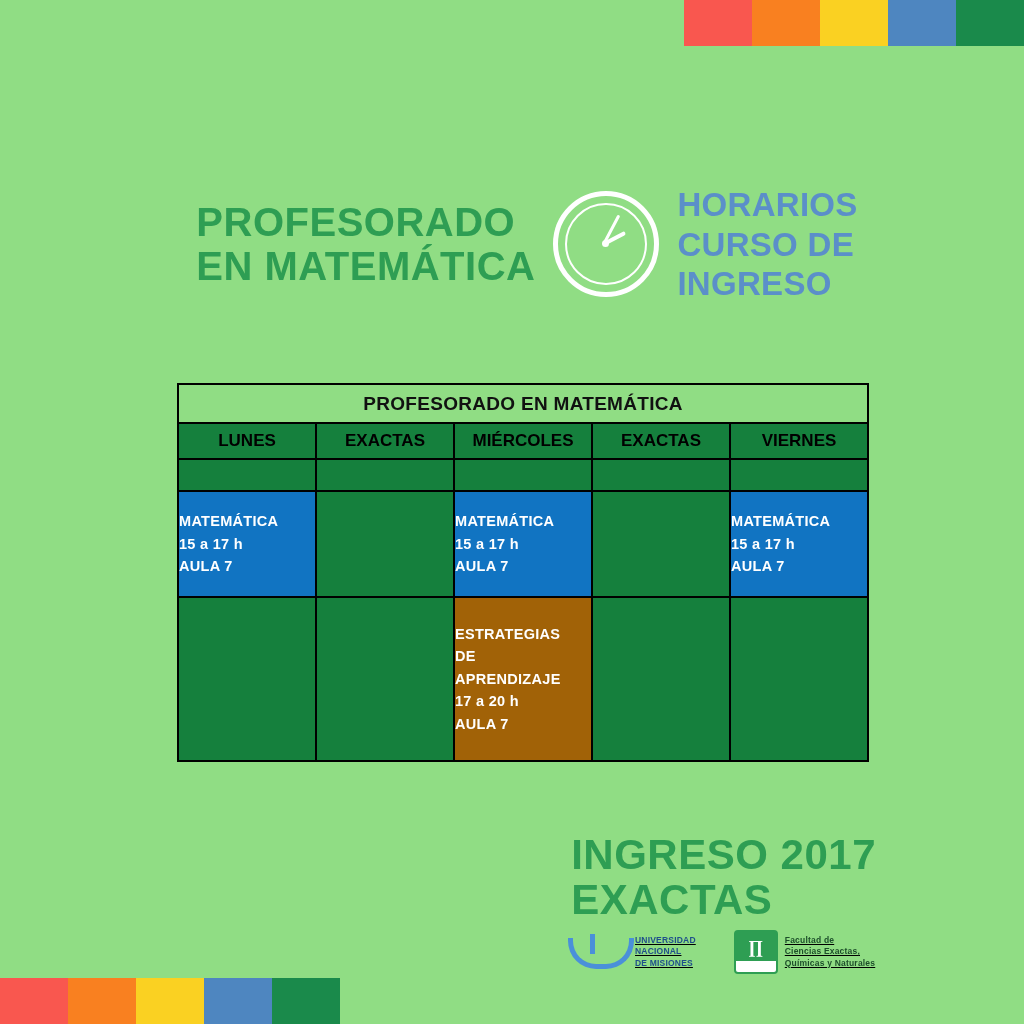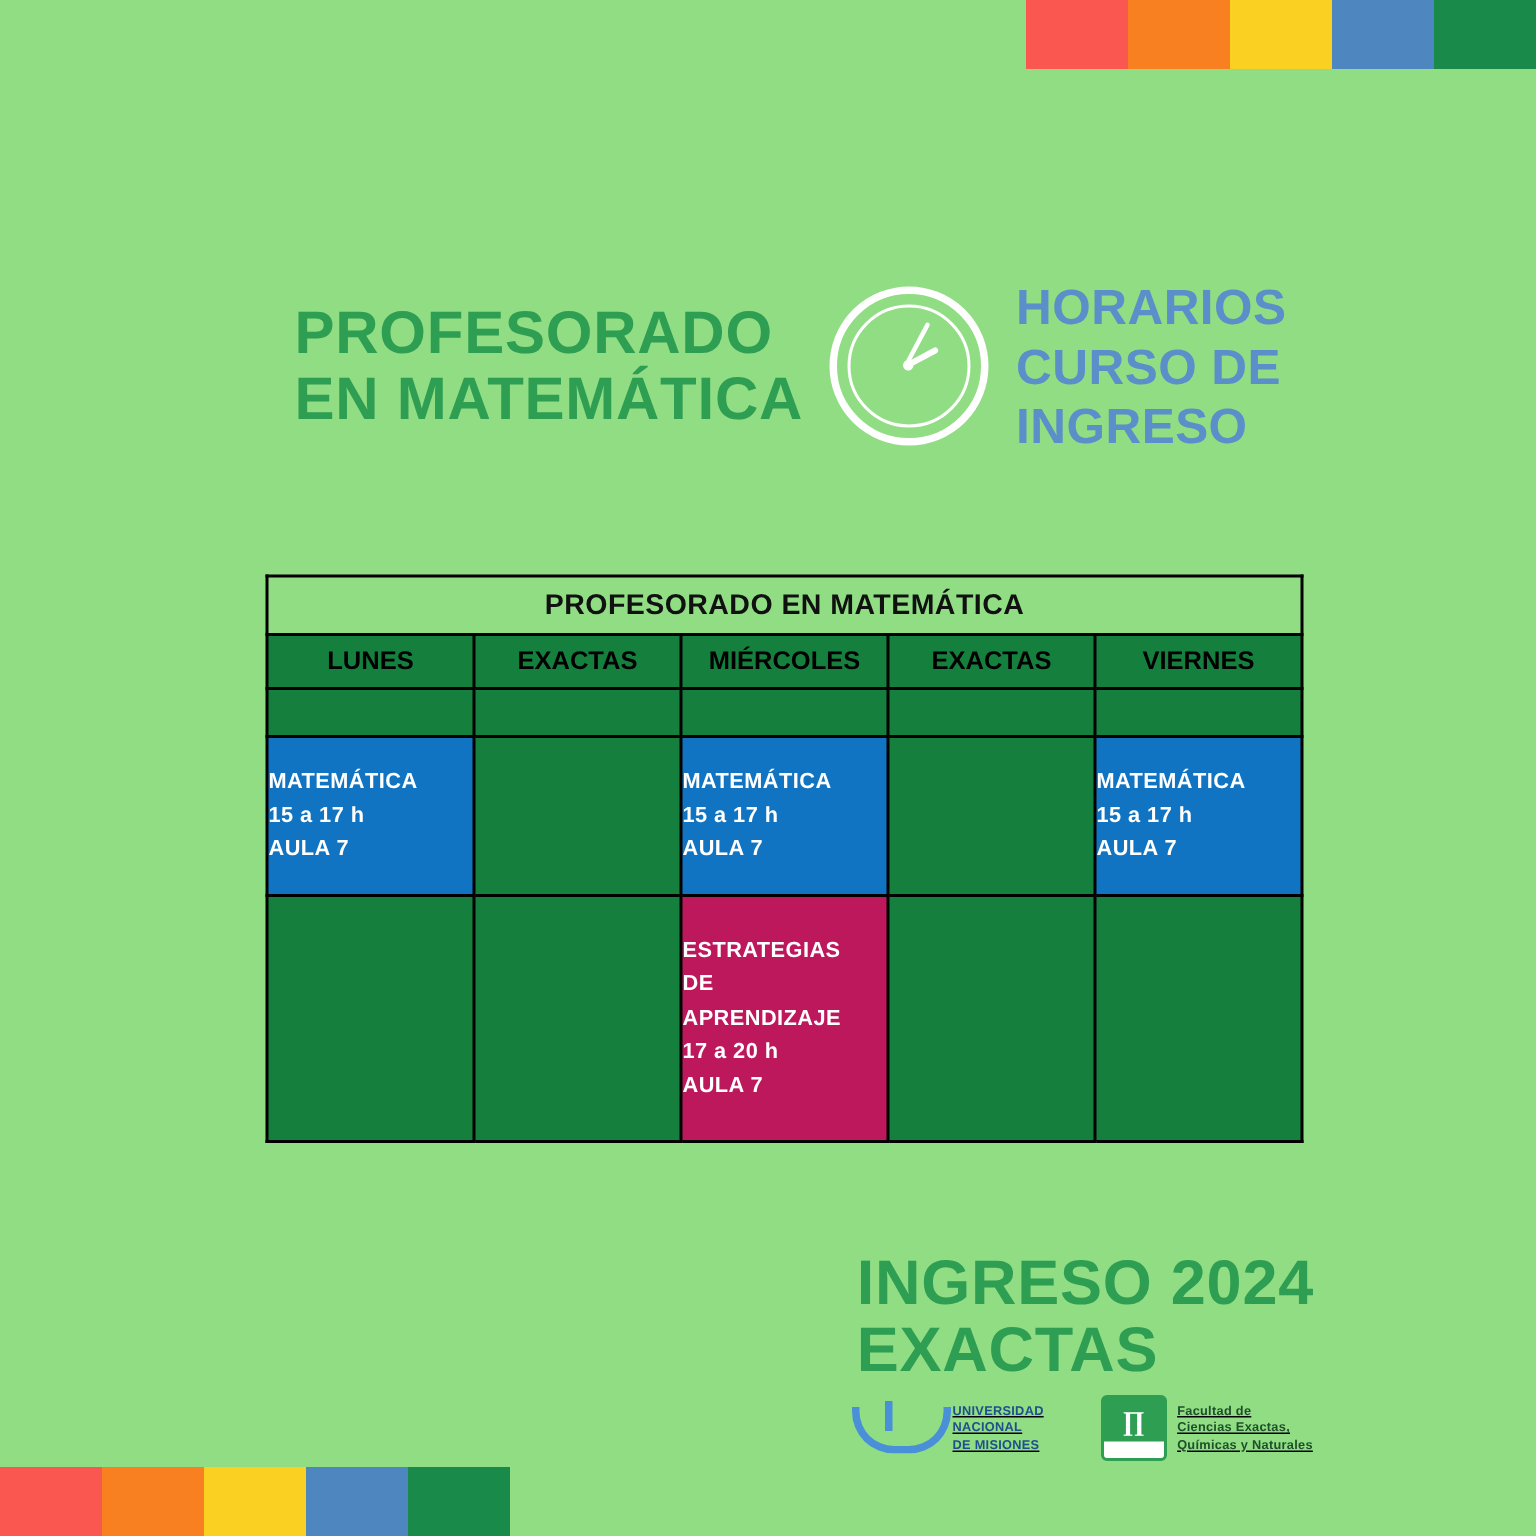--- a/index.html
+++ b/index.html
@@ -141,21 +141,21 @@
   }
   .schedule .cell-blue, .schedule .cell-pink {
     color: #ffffff;
     font-size: 14.5px;
     font-weight: bold;
     text-align: left;
     line-height: 1.55;
     letter-spacing: 0.3px;
   }
   .schedule .cell-blue { background: #1174c2; }
-  .schedule .cell-pink { background: #be185d; }
+  .schedule .cell-pink { background: #a16207; }
   .schedule .row-mid td { height: 104px; }
   .schedule .row-low td { height: 162px; }
 
   
   .bottom-title {
     position: absolute;
     right: 148px;
     top: 832px;
     color: #2e9e53;
     font-size: 42px;
@@ -306,21 +306,21 @@
 DE
 APRENDIZAJE
 17 a 20 h
 AULA 7</td>
       <td></td>
       <td></td>
     </tr>
   </tbody>
 </table>
 
-<div class="bottom-title">INGRESO 2024
+<div class="bottom-title">INGRESO 2017
 EXACTAS</div>
 
 <div class="logos">
   <div class="logo-block">
     <div class="unam-mark">
       <div class="u-shape"></div>
       <div class="u-bar"></div>
     </div>
     <div class="unam-text">UNIVERSIDAD
 NACIONAL

